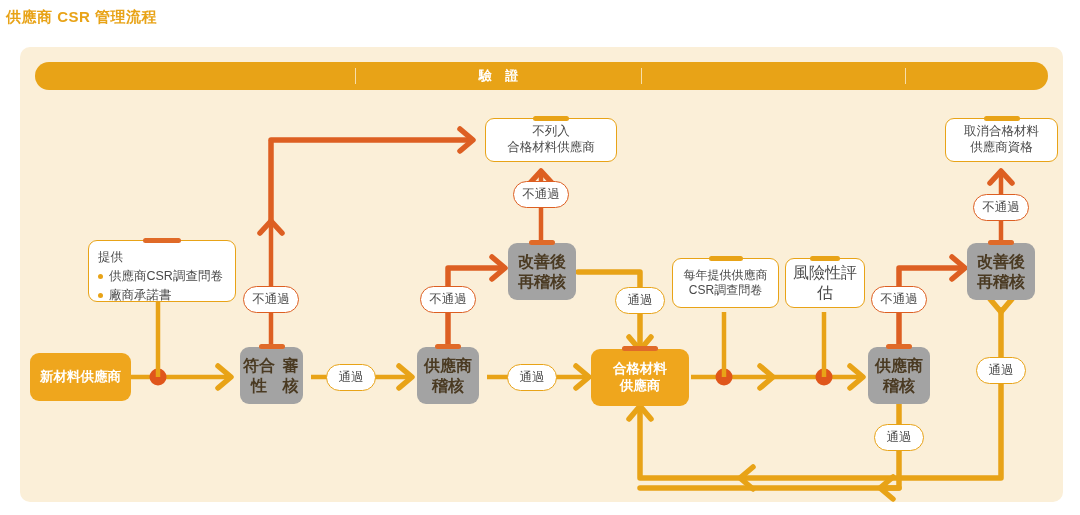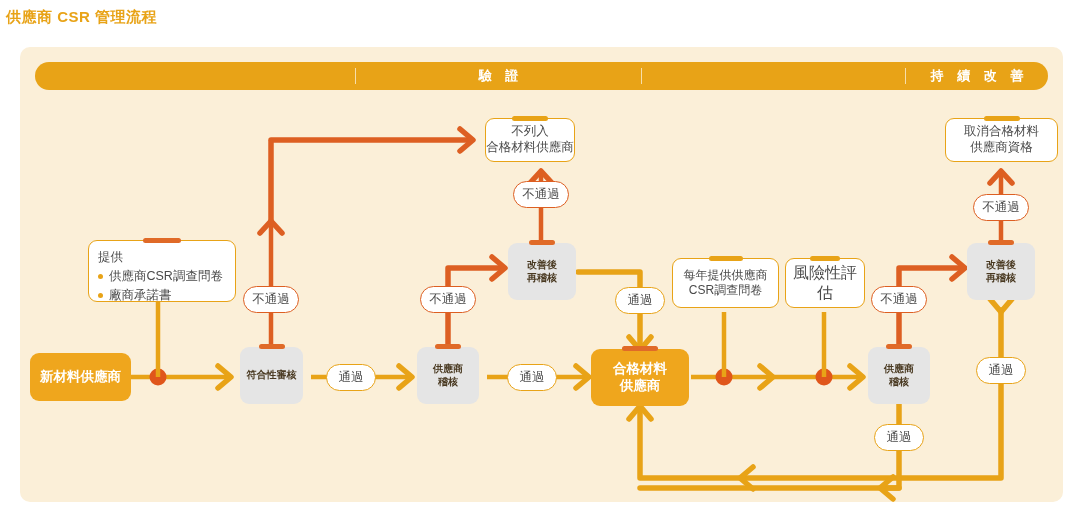--- a/index.html
+++ b/index.html
@@ -19,22 +19,22 @@
   #flow{position:absolute;left:0;top:0;width:1080px;height:515px;}
   .node{position:absolute;box-sizing:border-box;display:flex;align-items:center;
         justify-content:center;text-align:center;line-height:1.25;}
   .tab{position:absolute;top:-3px;left:50%;transform:translateX(-50%);
        height:5px;border-radius:3px;background:#E06A28;}
   .tab.gold{background:#E8A317;}
   
   .box-solid{background:#EFA61D;color:#ffffff;border-radius:9px;
              font-size:13.5px;font-weight:bold;}
   
-  .box-light{background:#e5e5e5;color:#4A3A22;border-radius:9px;
-             font-size:10px;font-weight:bold;text-align:center;}
+  .box-light{background:#a3a3a3;color:#4A3A22;border-radius:9px;
+             font-size:16px;font-weight:bold;text-align:center;}
   
   .box-white{background:#ffffff;color:#4A4A4A;border:1.6px solid #E8A317;
              border-radius:9px;font-size:12.5px;}
   .callout{justify-content:flex-start;text-align:left;padding:7px 9px;line-height:1.5;}
   .callout .hdr{display:block;}
   .callout ul{margin:0;padding:0;list-style:none;}
   .callout li{position:relative;padding-left:11px;}
   .callout li:before{content:"";position:absolute;left:0;top:7px;width:5px;height:5px;
                      border-radius:50%;background:#E8A317;}
   
@@ -57,21 +57,20 @@
 
 <div id="page-title">供應商 CSR 管理流程</div>
 
 <div id="canvas"></div>
 
 <div id="phase-bar">
   <div class="phase-div" style="left:320px;"></div>
   <div class="phase" style="left:321px;width:285px;">驗 證</div>
   <div class="phase-div" style="left:606px;"></div>
   <div class="phase-div" style="left:870px;"></div>
-  <div class="phase" style="left:871px;width:142px;">持 續 改 善</div>
 </div>
 
 <svg id="flow" viewBox="0 0 1080 515" xmlns="http://www.w3.org/2000/svg">
   <defs>
     <style>
       .g  { stroke:#E8A317; stroke-width:4.5; fill:none; stroke-linecap:butt; }
       .r  { stroke:#DD5F22; stroke-width:4.5; fill:none; stroke-linecap:butt; }
       .gh { stroke:#E8A317; stroke-width:5.5; fill:none; stroke-linecap:round; stroke-linejoin:round; }
       .rh { stroke:#DD5F22; stroke-width:5.5; fill:none; stroke-linecap:round; stroke-linejoin:round; }
     </style>
@@ -144,21 +143,21 @@
     <li>廠商承諾書</li>
   </ul>
 </div>
 
 <div class="node box-light z" style="left:240px;top:347px;width:63px;height:57px;">
   <div class="tab" style="width:26px;"></div>
   <span>符合性</span>
   <span>審核</span>
 </div>
 
-<div class="node box-white z" style="left:485px;top:118px;width:90px;height:44px;flex-direction:column;font-size:12.5px;justify-content:center;">
+<div class="node box-white z" style="left:485px;top:118px;width:132px;height:44px;flex-direction:column;font-size:12.5px;justify-content:center;">
   <div class="tab gold" style="width:36px;"></div>
   <span>不列入</span>
   <span>合格材料供應商</span>
 </div>
 
 <div class="node box-light z" style="left:417px;top:347px;width:62px;height:57px;flex-direction:column;">
   <div class="tab" style="width:26px;"></div>
   <span>供應商</span>
   <span>稽核</span>
 </div>

